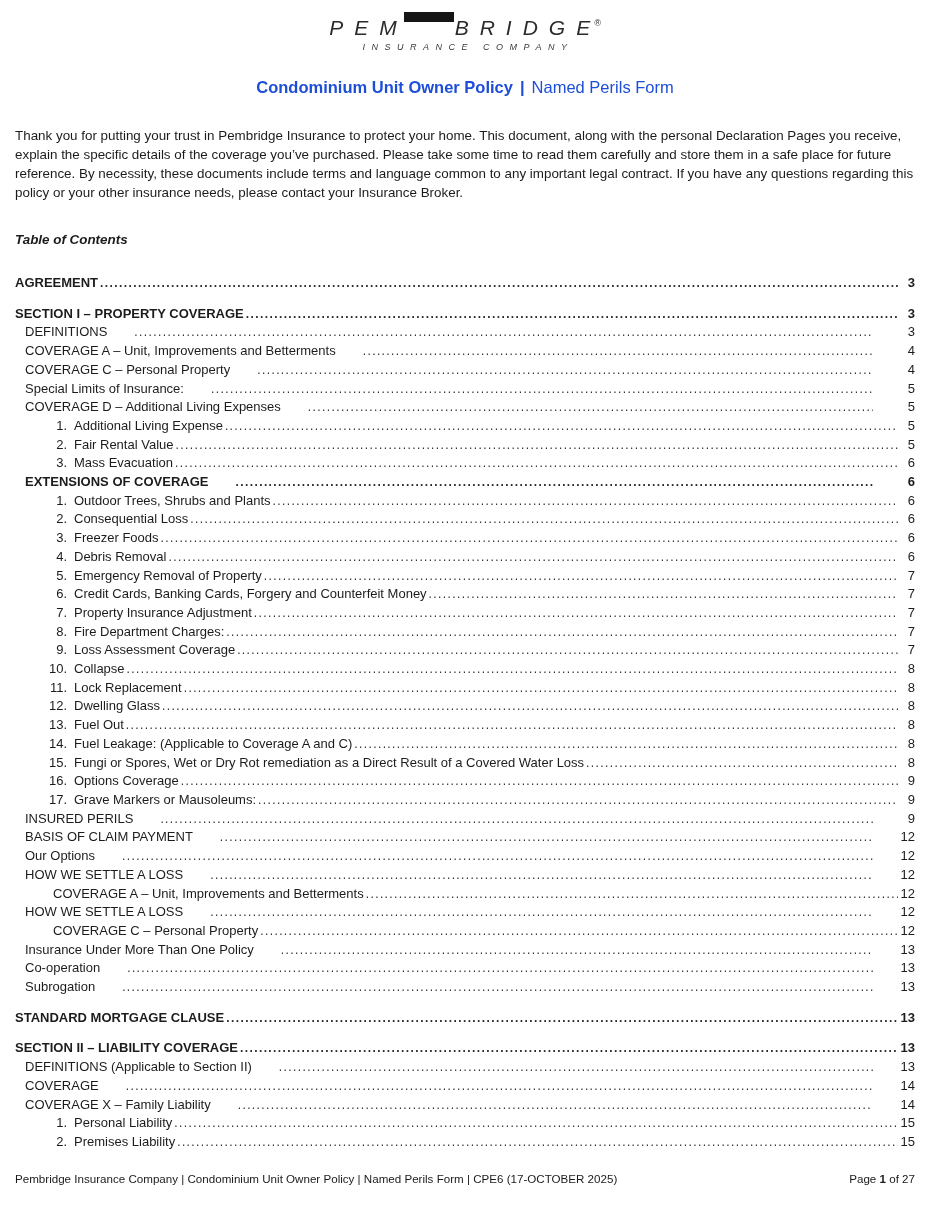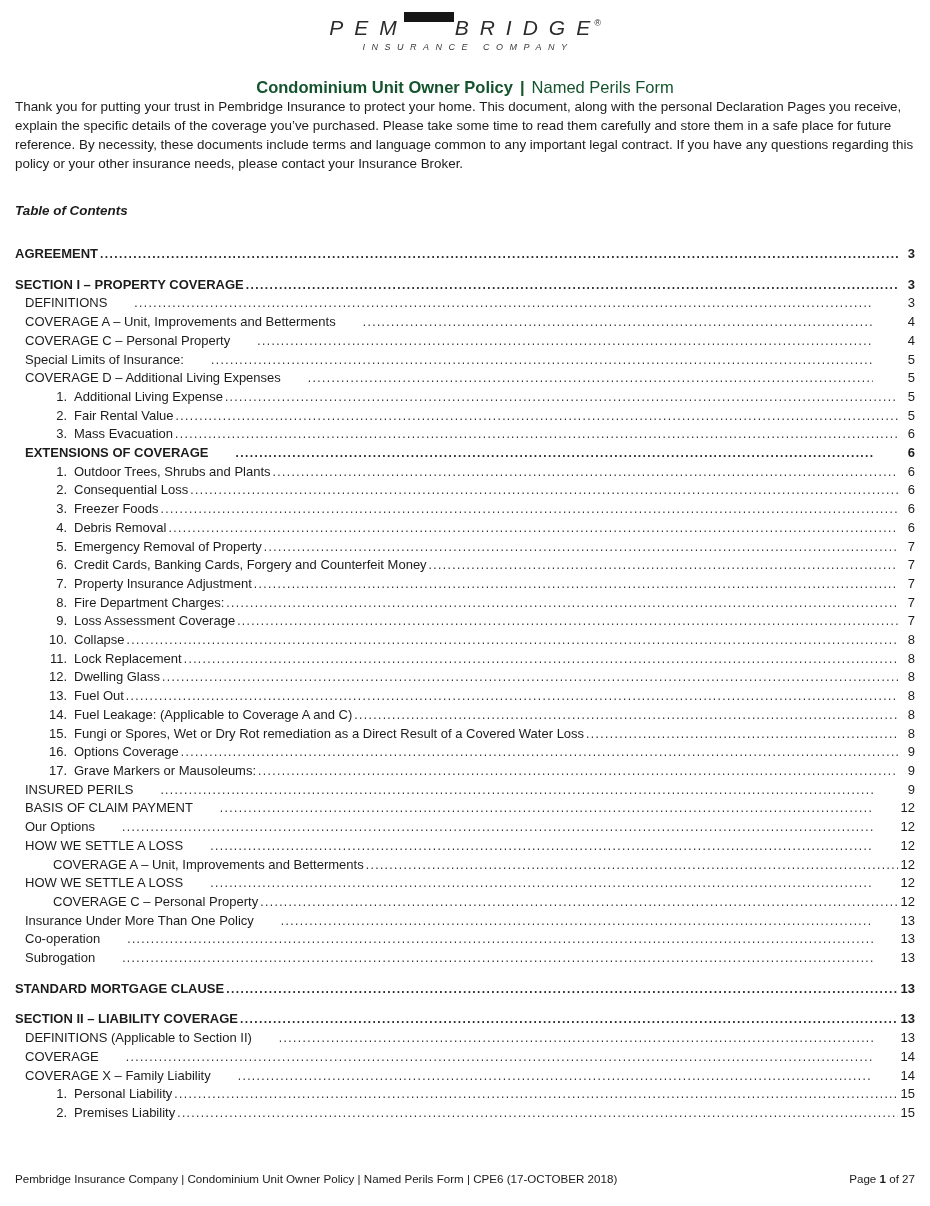--- a/index.html
+++ b/index.html
@@ -30,27 +30,28 @@
   }
   .logo-reg { font-size: 9px; vertical-align: 9px; letter-spacing: 0; margin-left: -7px; }
   .logo-sub {
     margin-top: 2px;
     font-size: 9px; letter-spacing: 6.5px;
     color: #3a3a3a;
     text-indent: 6px;
   }
 
   
-  .doc-title { text-align: center; margin-top: 26px; font-size: 16.5px; color: #14532d; }
+  .doc-title { text-align: center; margin-top: 26px; font-size: 16.5px; color: #1d4ed8; }
   .doc-title .t-main { font-weight: bold; }
   .doc-title .t-sep { margin: 0 7px; font-weight: bold; }
   .doc-title .t-sub { font-weight: normal; }
 
   
   .intro {
+    margin-top: 29px;
     font-size: 13.4px; line-height: 19px;
     color: #1c1c1c;
     text-align: left;
   }
 
   
   .toc-heading { margin-top: 30px; font-size: 13.4px; font-weight: bold; font-style: italic; }
   .toc-list { margin-top: 27px; }
   .toc-row {
     display: flex; align-items: flex-end;
@@ -374,17 +375,17 @@
     </div>
       <div class="toc-row lvl3">
       <span class="toc-num">2.</span>
       <span class="toc-label">Premises Liability</span>
       <span class="leader"></span>
       <span class="toc-page">15</span>
     </div>
     </div>
 
   <div class="footer">
-    <span class="footer-left">Pembridge Insurance Company  |  Condominium Unit Owner Policy  |  Named Perils Form  |  CPE6 (17-OCTOBER 2018)</span>
+    <span class="footer-left">Pembridge Insurance Company  |  Condominium Unit Owner Policy  |  Named Perils Form  |  CPE6 (17-OCTOBER 2025)</span>
     <span class="footer-page"><span>Page </span><span class="pg-num">1</span><span> of 27</span></span>
   </div>
 
 </div>
 
 </body></html>

